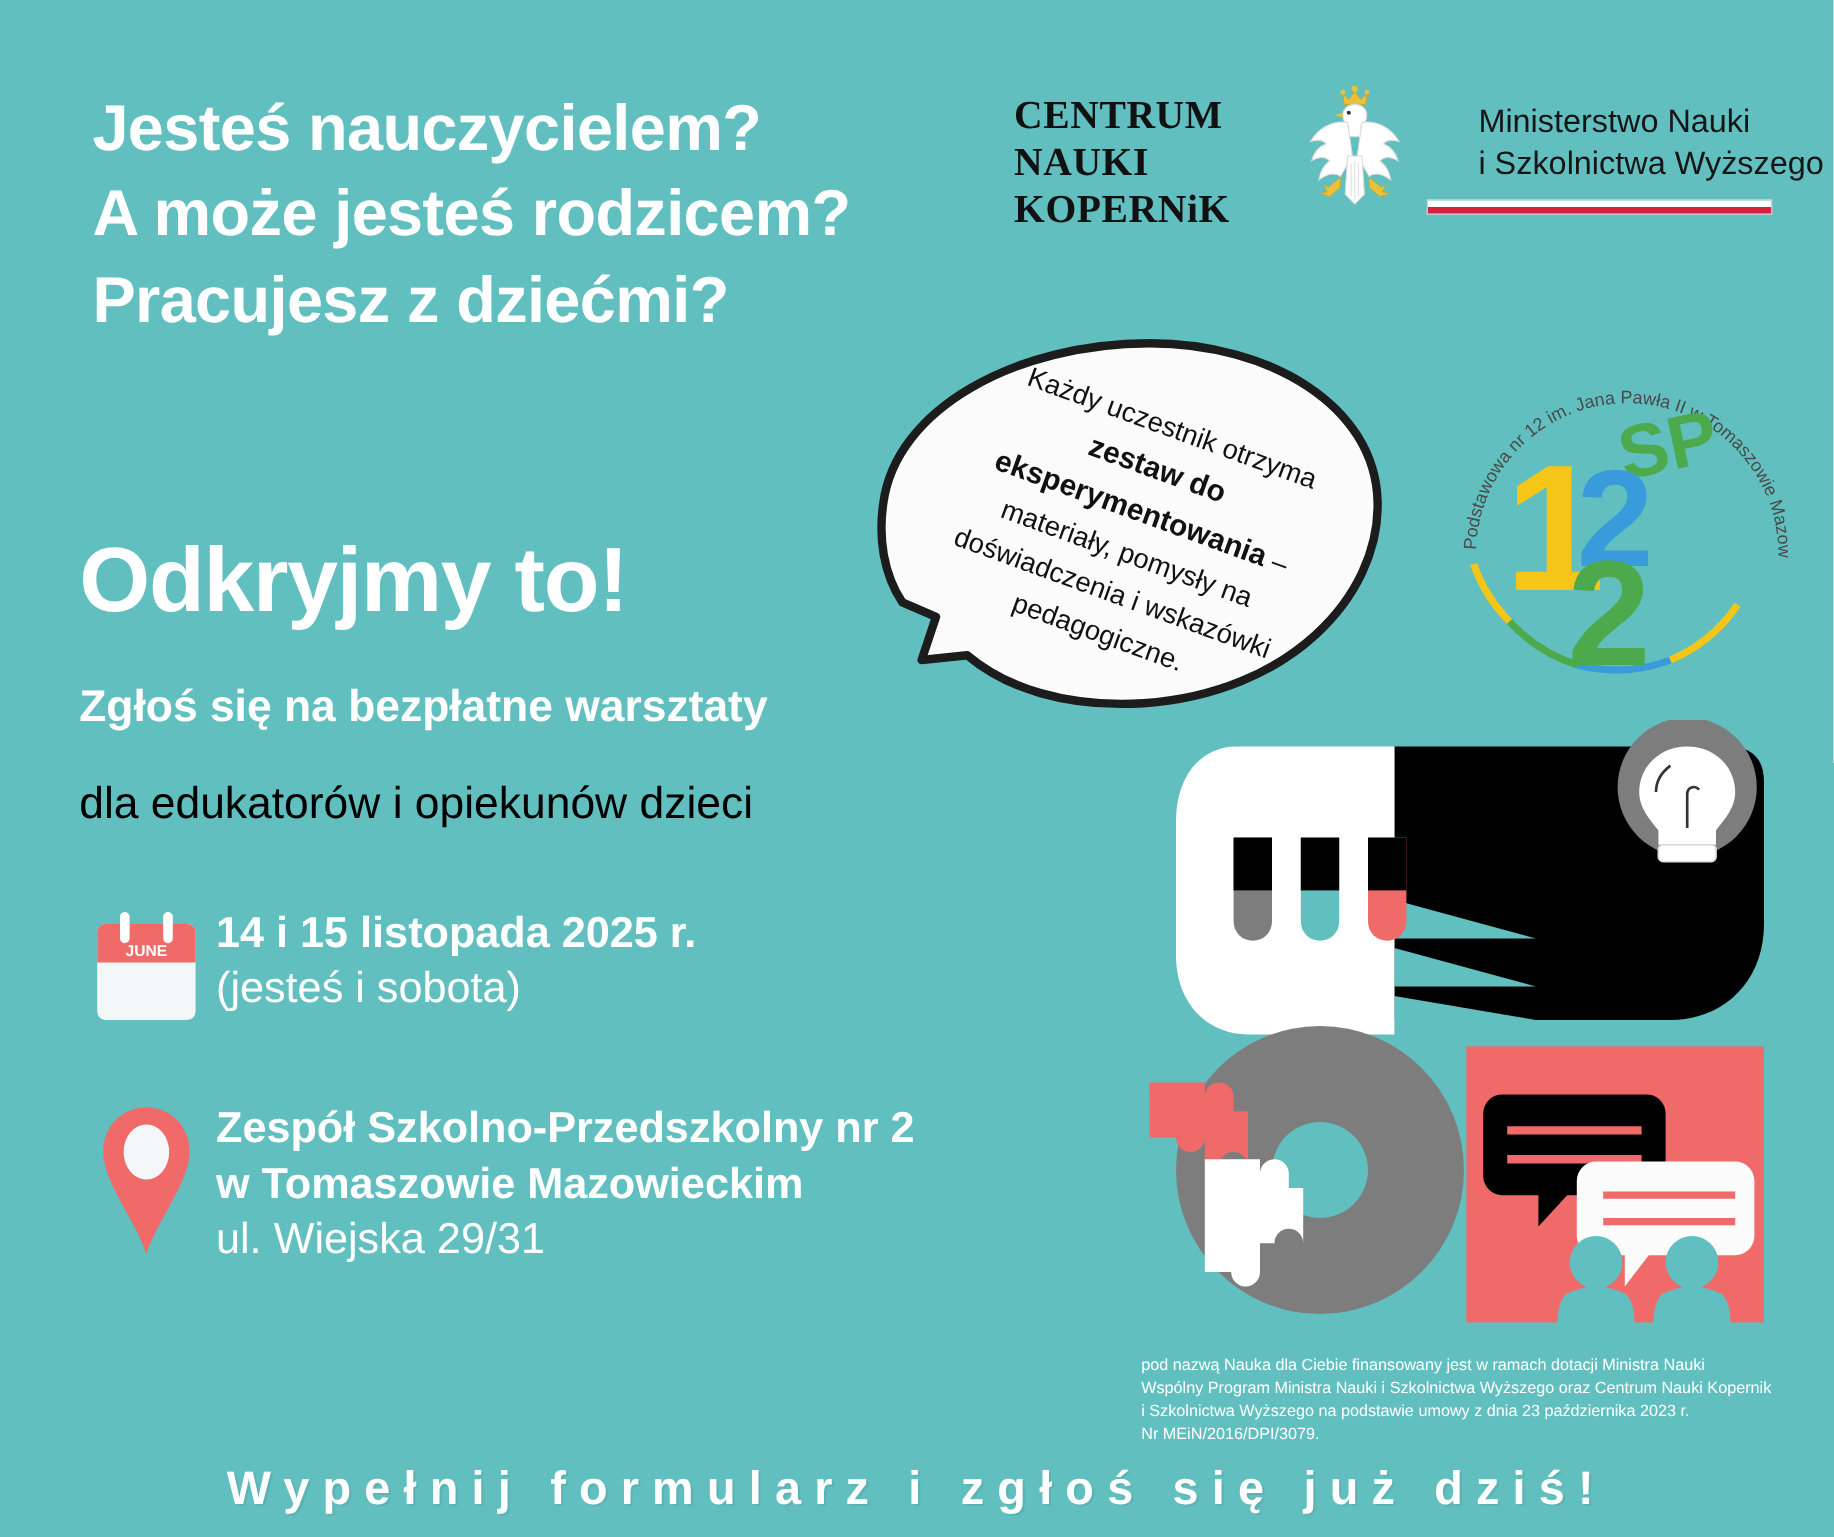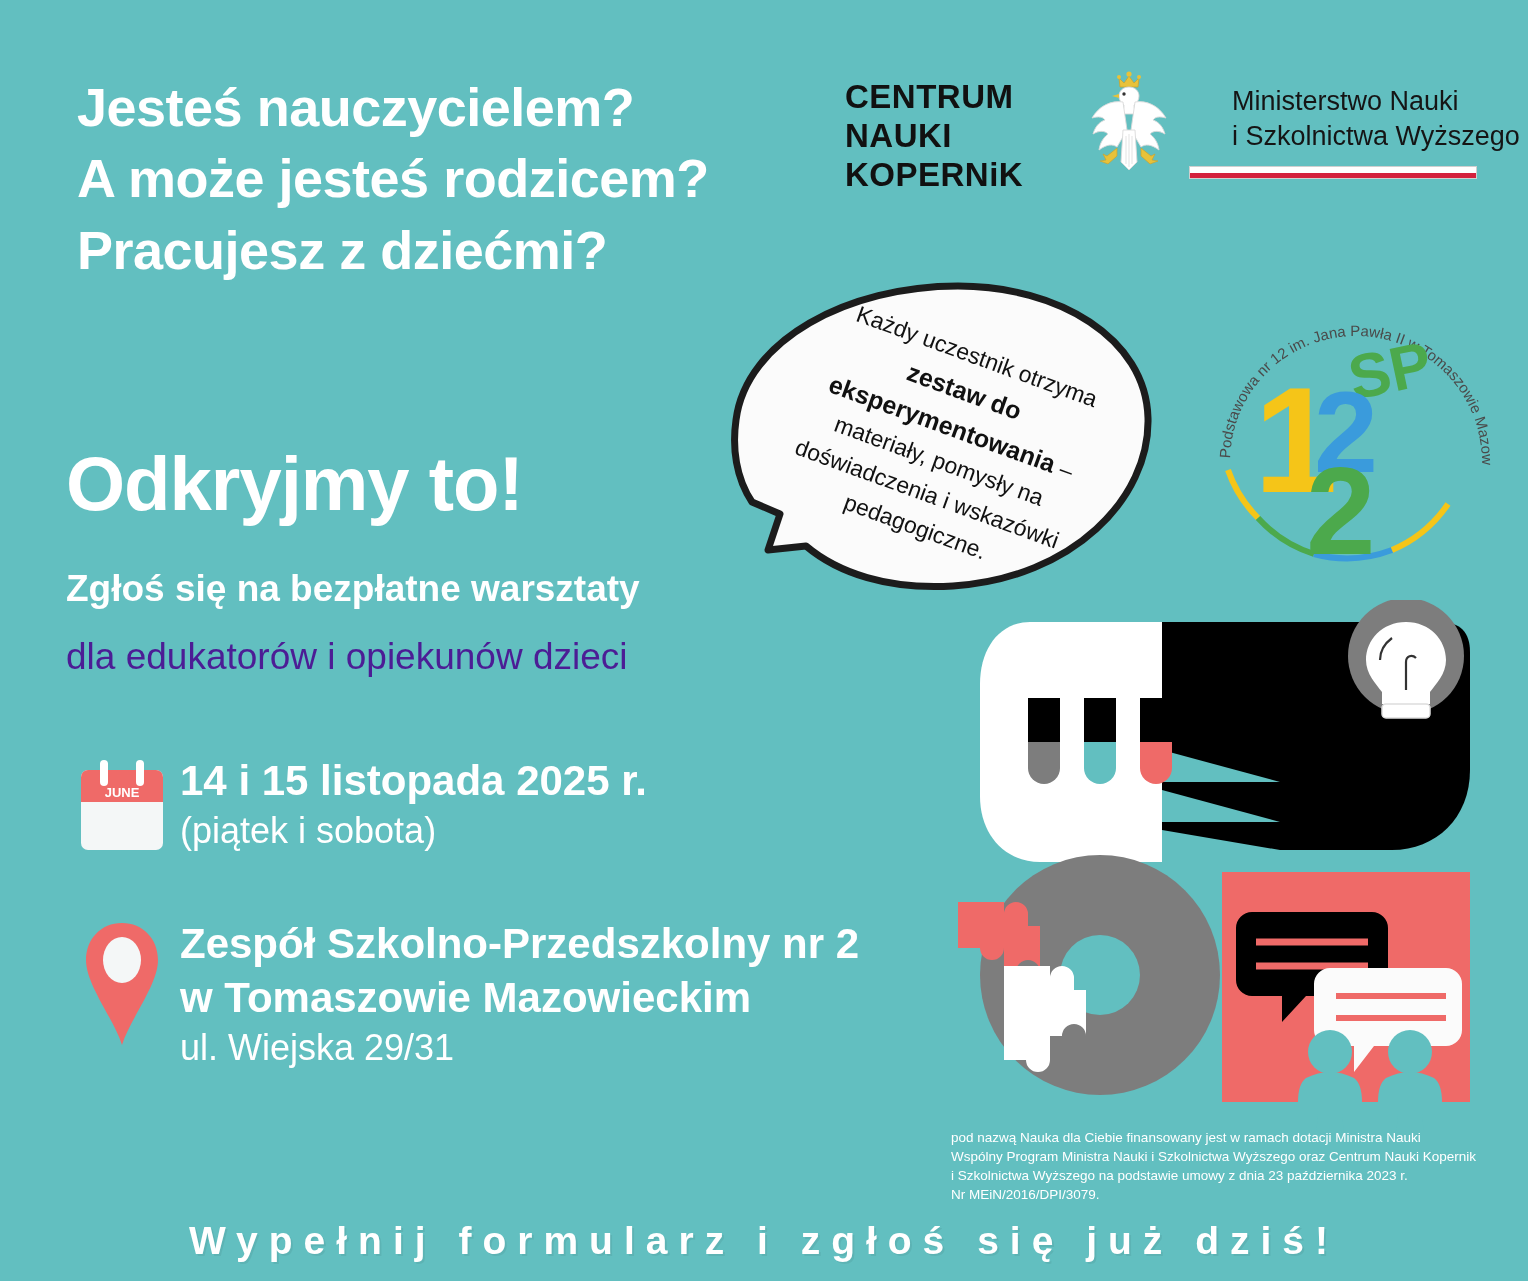--- a/index.html
+++ b/index.html
@@ -37,20 +37,21 @@
     position: absolute;
     left: 845px;
     top: 78px;
   }
   .cnk-line {
     color: #111111;
     font-weight: bold;
     font-size: 33px;
     line-height: 1.18;
     letter-spacing: 0.5px;
+    font-family: Liberation Serif, serif;
   }
 
   
   .ministry {
     position: absolute;
     left: 1083px;
     top: 70px;
     display: flex;
     align-items: flex-start;
     gap: 14px;
@@ -120,22 +121,22 @@
     left: 66px;
     top: 568px;
     color: #ffffff;
     font-weight: bold;
     font-size: 37px;
     white-space: nowrap;
   }
   .sub-light {
     position: absolute;
     left: 66px;
-    top: 636px;
-    color: #4c1d95;
+    top: 649px;
+    color: #000000;
     font-weight: normal;
     font-size: 37px;
     white-space: nowrap;
   }
 
   
   .info-row {
     position: absolute;
     display: flex;
     align-items: flex-start;
@@ -146,21 +147,21 @@
     width: 116px;
     flex: 0 0 116px;
     display: flex;
     justify-content: center;
     padding-top: 4px;
   }
   .info-text { padding-top: 2px; }
   .info-strong {
     color: #ffffff;
     font-weight: bold;
-    font-size: 42px;
+    font-size: 36px;
     line-height: 1.28;
     white-space: nowrap;
   }
   .info-normal {
     color: #ffffff;
     font-weight: normal;
     font-size: 36px;
     line-height: 1.28;
     white-space: nowrap;
   }
@@ -305,21 +306,21 @@
       <svg viewBox="0 0 94 98" width="94" height="98">
         <rect x="6" y="14" width="82" height="80" rx="7" fill="#f4f7f7"></rect>
         <path d="M6 21 a7 7 0 0 1 7 -7 h68 a7 7 0 0 1 7 7 v25 h-82 z" fill="#ef6a68"></path>
         <rect x="25" y="4" width="8" height="26" rx="4" fill="#ffffff"></rect>
         <rect x="61" y="4" width="8" height="26" rx="4" fill="#ffffff"></rect>
         <text x="47" y="41" font-family="Liberation Sans, sans-serif" font-size="13" font-weight="bold" fill="#ffffff" text-anchor="middle" id="calMonth">JUNE</text>
       </svg>
     </div>
     <div class="info-text">
       <div class="info-strong">14 i 15 listopada 2025 r.</div>
-      <div class="info-normal">(piątek i sobota)</div>
+      <div class="info-normal">(jesteś i sobota)</div>
     </div>
   </div>
 
   <div class="info-row place">
     <div class="icon-slot">
       <svg viewBox="0 0 80 130" width="80" height="130">
         <path d="M40 4 C19 4 4 20 4 41 C4 66 32 100 40 126 C48 100 76 66 76 41 C76 20 61 4 40 4 Z" fill="#ef6a68"></path>
         <ellipse cx="40" cy="41" rx="19" ry="23" fill="#f4f7f7"></ellipse>
       </svg>
     </div>

